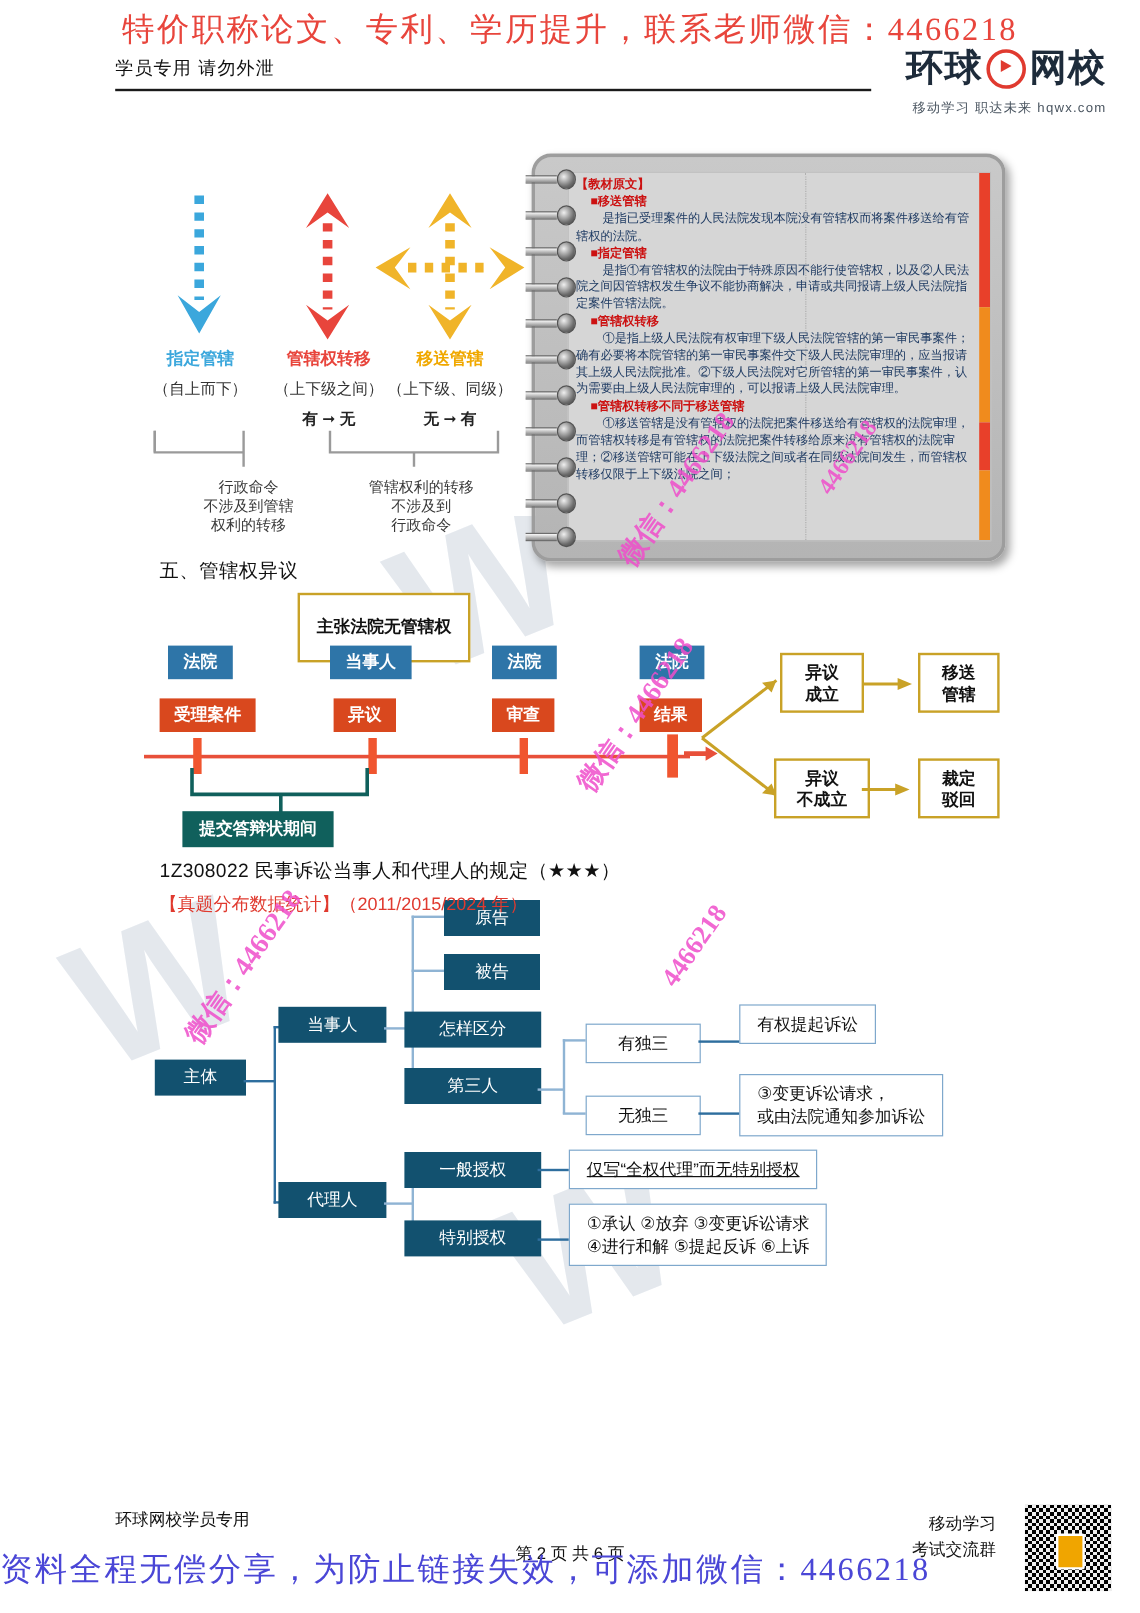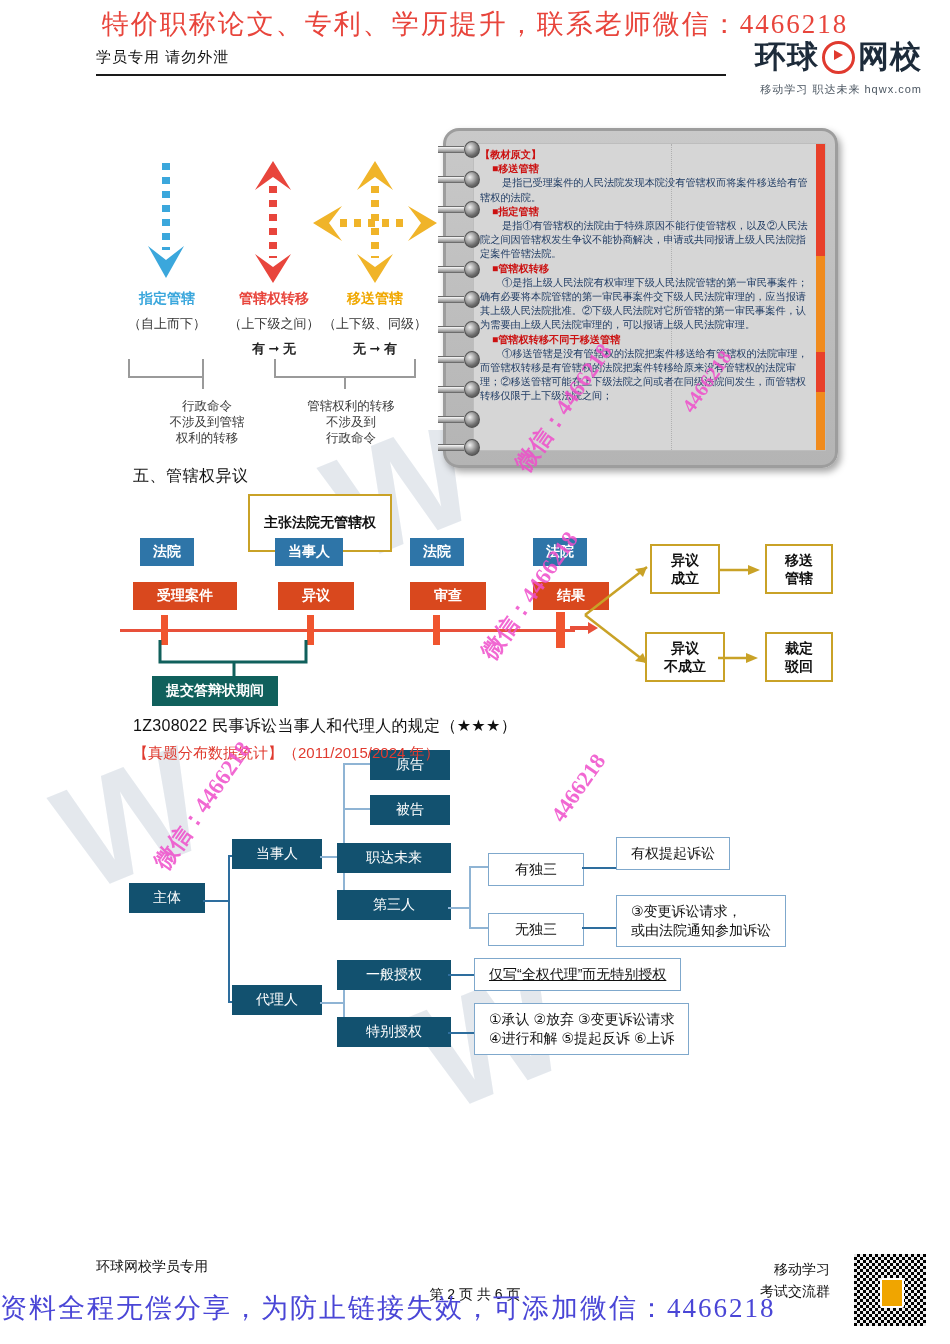--- a/index.html
+++ b/index.html
@@ -117,21 +117,21 @@
   }
 
   
   .flow{position:absolute;left:120px;top:490px;width:710px;height:200px;z-index:10;}
   .role{
     position:absolute;background:#2E75A8;color:#fff;font-size:14px;font-weight:bold;
     padding:5px 13px;text-align:center;white-space:nowrap;
   }
   .evt{
     position:absolute;background:#D9481E;color:#fff;font-size:14px;font-weight:bold;
-    padding:5px 24px;text-align:center;white-space:nowrap;
+    padding:5px 12px;text-align:center;white-space:nowrap;
   }
   .axis{position:absolute;height:3px;background:#E8503A;}
   .tick{position:absolute;width:7px;height:30px;background:#F0552F;}
   .gold-box{
     position:absolute;border:2px solid #C9A227;background:#fff;color:#111;
     font-size:14px;font-weight:bold;text-align:center;line-height:18px;
     padding:5px 10px;white-space:nowrap;
   }
   .teal-box{
     position:absolute;background:#10605C;color:#fff;font-size:14px;font-weight:bold;
@@ -393,21 +393,21 @@
     <div class="mln h" style="left:200px;top:101px;width:24px;"></div>
     <div class="mln v" style="left:223px;top:8px;height:110px;"></div>
     <div class="mln h" style="left:223px;top:8px;width:28px;"></div>
     <div class="mln h" style="left:223px;top:53px;width:28px;"></div>
     <div class="mln h" style="left:223px;top:101px;width:28px;"></div>
     <div class="mln h" style="left:223px;top:148px;width:28px;"></div>
     <div class="mln v" style="left:223px;top:101px;height:48px;"></div>
 
     <div class="nbox" style="left:250px;top:-5px;width:52px;">原告</div>
     <div class="nbox" style="left:250px;top:40px;width:52px;">被告</div>
-    <div class="nbox" style="left:217px;top:88px;width:86px;">职达未来</div>
+    <div class="nbox" style="left:217px;top:88px;width:86px;">怎样区分</div>
     <div class="nbox" style="left:217px;top:135px;width:86px;">第三人</div>
 
     <div class="mln h" style="left:328px;top:152px;width:22px;"></div>
     <div class="mln v" style="left:349px;top:111px;height:62px;"></div>
     <div class="mln h" style="left:349px;top:111px;width:22px;"></div>
     <div class="mln h" style="left:349px;top:172px;width:22px;"></div>
 
     <div class="obox" style="left:368px;top:98px;width:66px;">有独三</div>
     <div class="obox" style="left:368px;top:158px;width:66px;">无独三</div>
 

